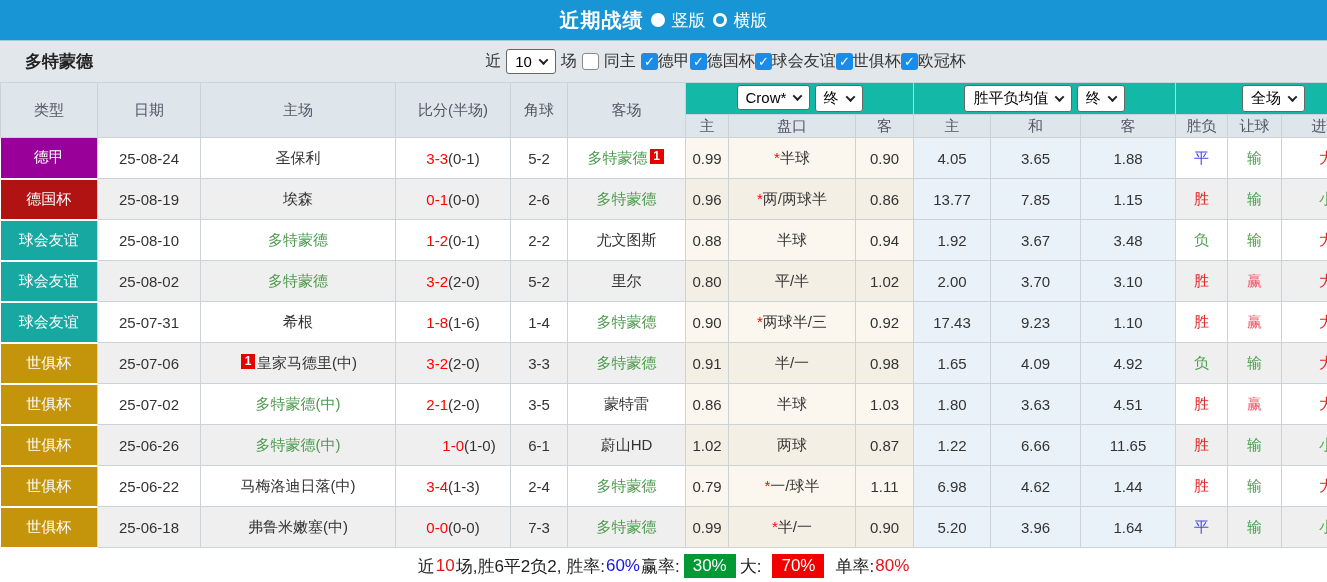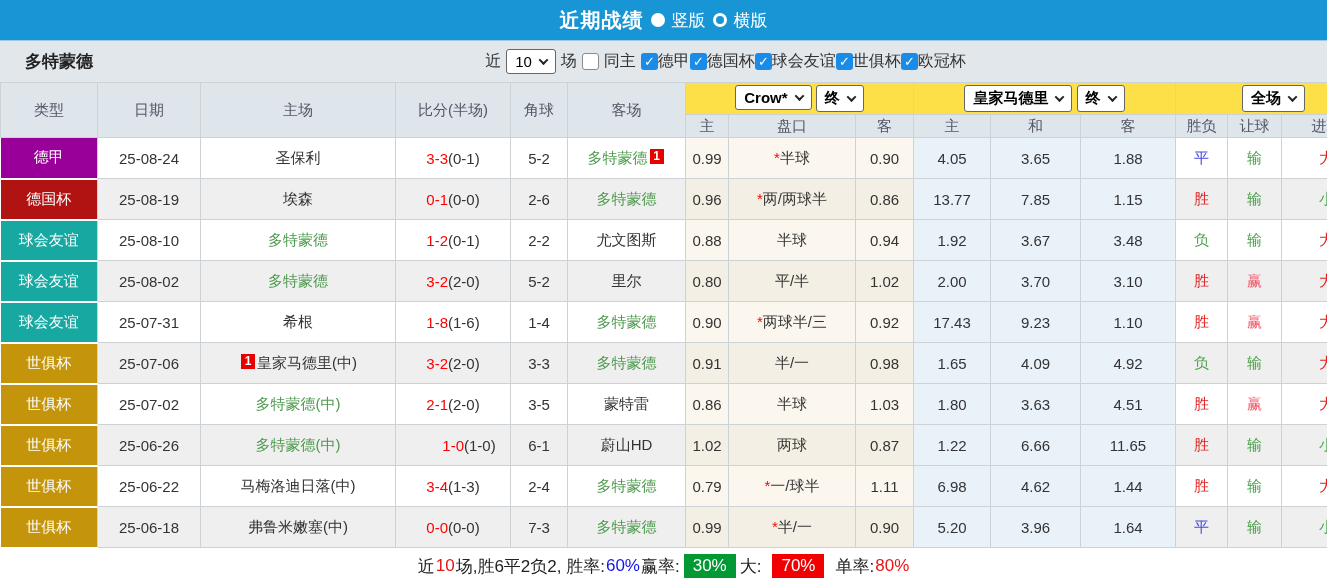--- a/index.html
+++ b/index.html
@@ -23,21 +23,21 @@
   .cb.on { background:#1a8ce8; color:#fff; font-size:13px; font-weight:bold; }
   .cb.off { background:#fff; border:1px solid #8a8a8a; }
   .cb-group { display:inline-flex; align-items:center; }
 
   
   table { border-collapse:collapse; table-layout:fixed; width:1371px; }
   th, td { border:1px solid #cdd2d6; text-align:center; overflow:hidden; white-space:nowrap; }
   thead th { background:#dee5eb; color:#556; font-weight:normal; font-size:15px; }
   thead tr.dd-row th { height:32px; }
   thead tr.sub-row th { height:23px; font-size:15px; }
-  thead .dd-cell { background:#fde047;font-weight:bold; }
+  thead .dd-cell { background:#14b8a6; }
   tbody td { height:41px; font-size:15px; color:#333; background:#fff; }
   tr.even td { background:#efefef; }
   td.type-cell { color:#fff; font-size:15px; border-bottom:2px solid #fff; border-left:none; }
   td.hcap { background:#fbf7ee !important; }
   tr.even td.hcap { background:#f4efe4 !important; }
   td.avg { background:#eaf2f9 !important; }
   .ft { color:#f00; } .ht { color:#333; }
   .badge { display:inline-block; background:#e60000; color:#fff; font-size:12px; line-height:15px; width:14px; height:15px; vertical-align:top; margin:0 2px; font-weight:bold; }
 
   
@@ -121,21 +121,21 @@
               <span>Crow*</span>
               <span class="chev"></span>
             </span>
           <span class="selectbox">
               <span>终</span>
               <span class="chev"></span>
             </span>
         </th>
         <th colspan="3" class="dd-cell">
           <span class="selectbox">
-              <span>皇家马德里</span>
+              <span>胜平负均值</span>
               <span class="chev"></span>
             </span>
           <span class="selectbox">
               <span>终</span>
               <span class="chev"></span>
             </span>
         </th>
         <th colspan="3" class="dd-cell">
           <span class="selectbox">
               <span>全场</span>

